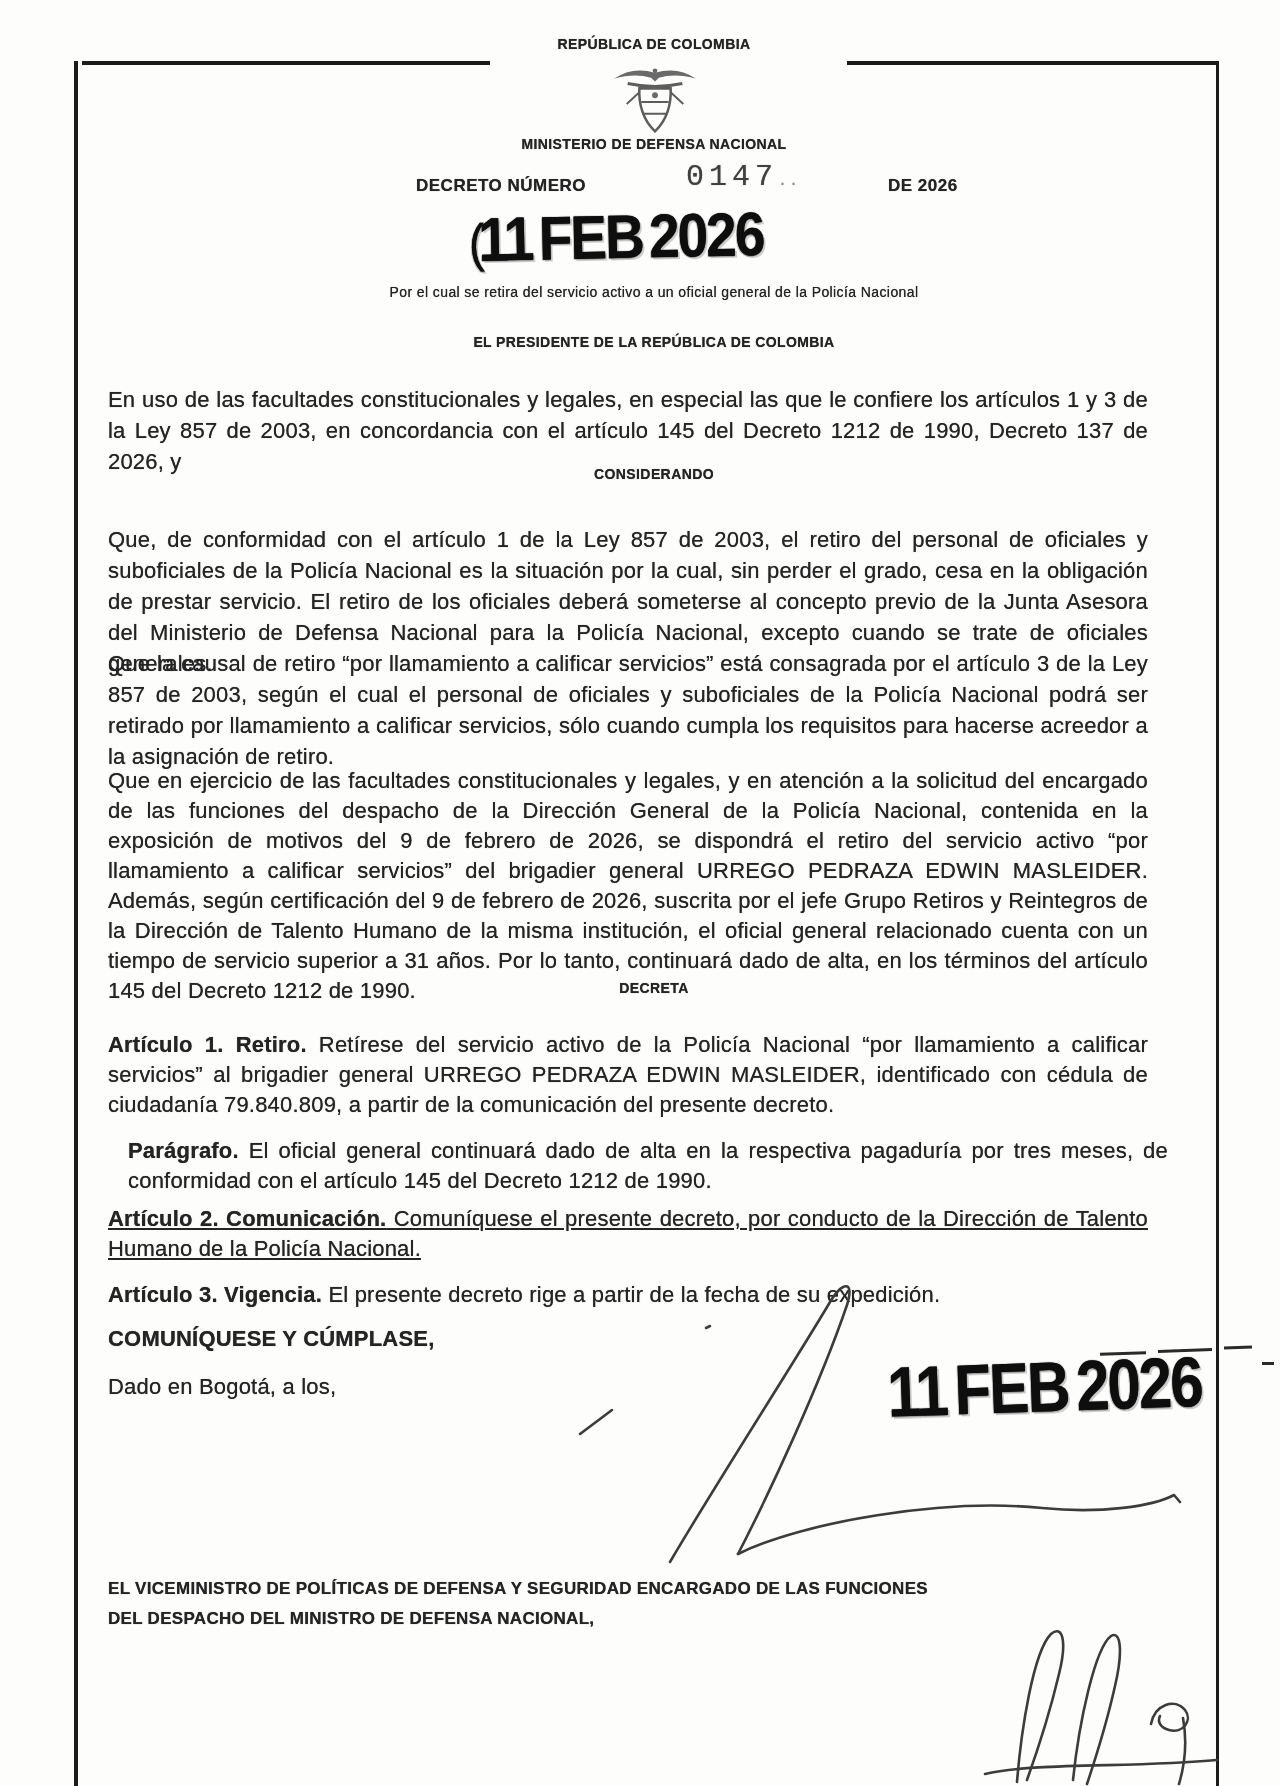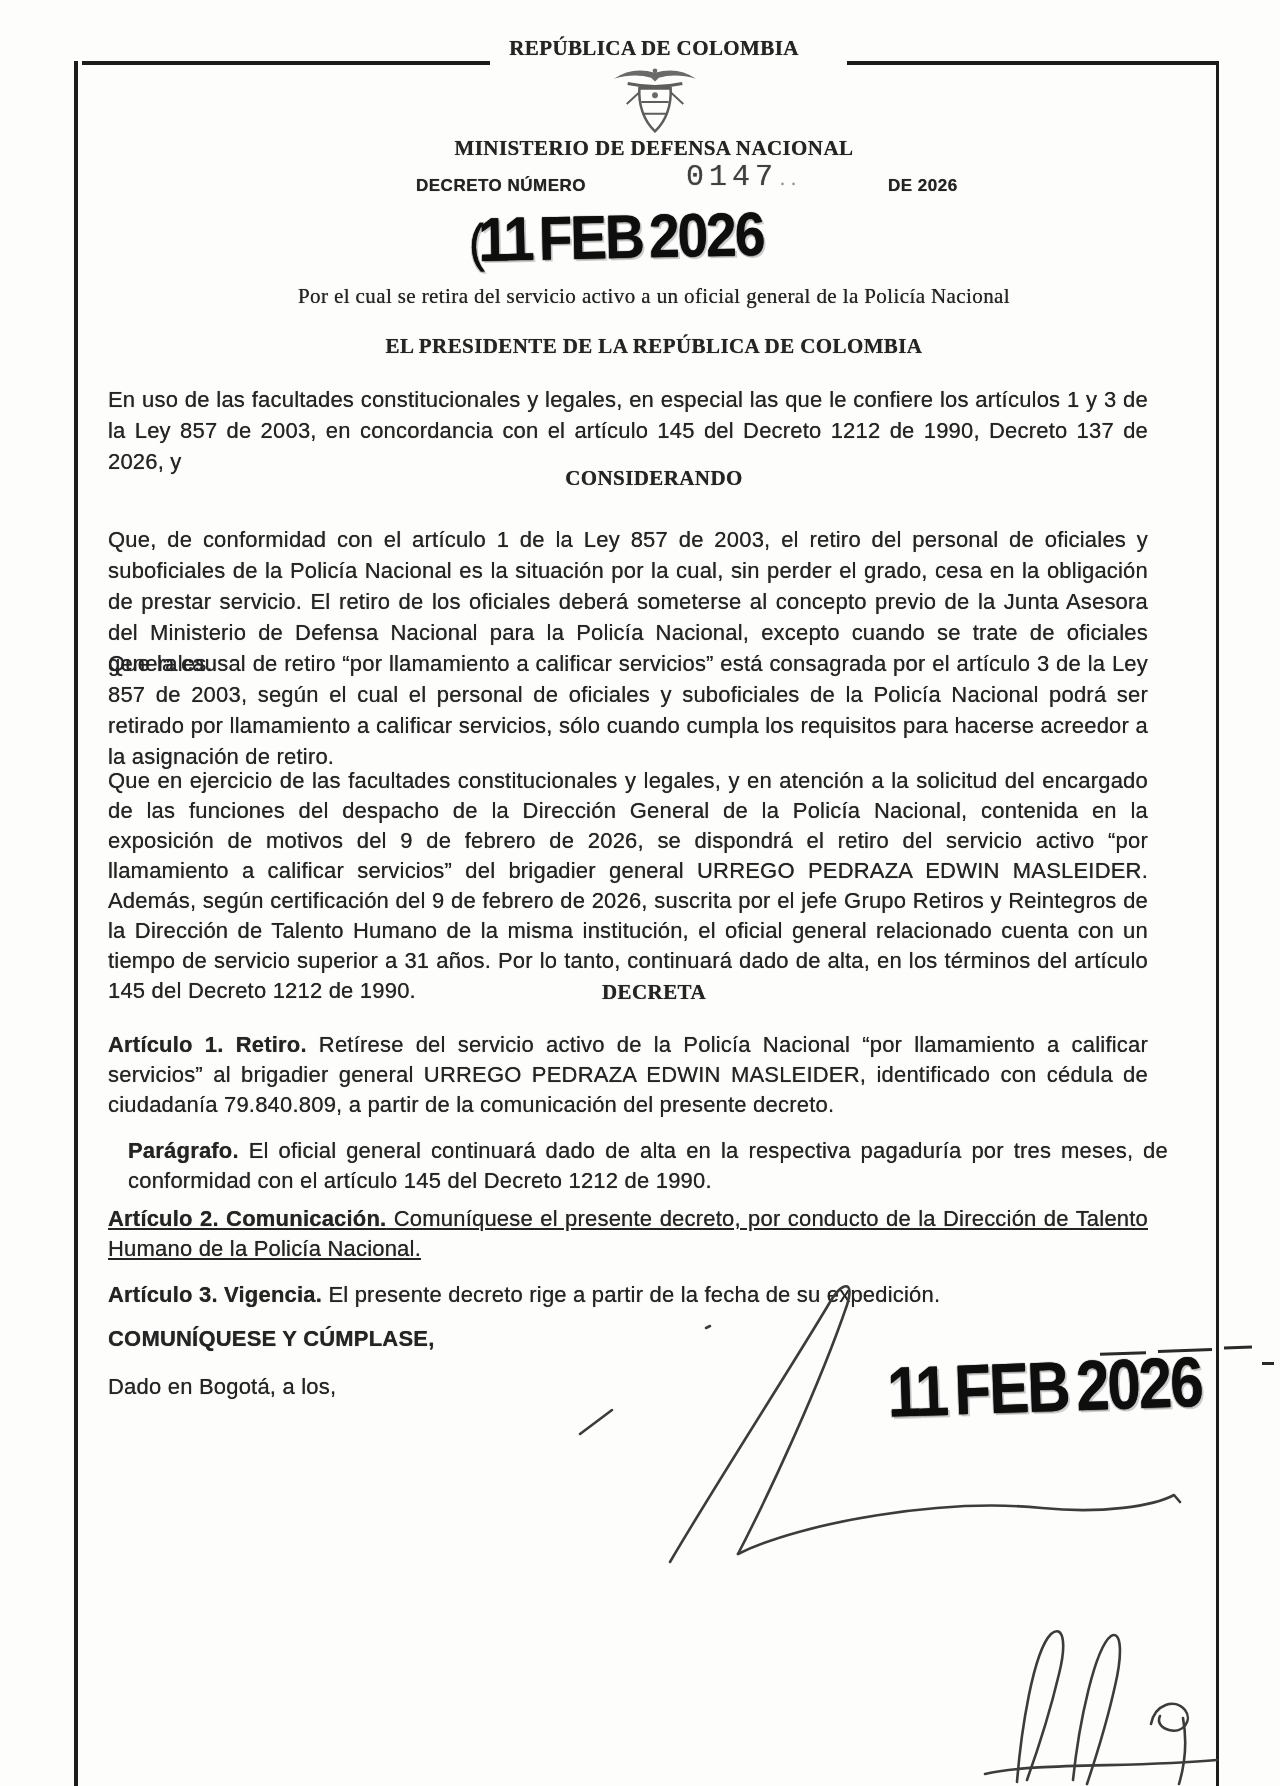--- a/index.html
+++ b/index.html
@@ -11,21 +11,21 @@
     font-family:"Liberation Sans",sans-serif;
     color:#242424;
   }
   .txt{ text-shadow:0 0 .7px rgba(40,40,40,.85); }
   
   .vline{position:absolute;background:#1c1c1c;}
   .hline{position:absolute;background:#1c1c1c;}
   
   .center-col{position:absolute;left:108px;width:1092px;text-align:center;}
   .b{font-weight:700;}
-  .h17{font-size:21px;letter-spacing:.4px;font-family:Liberation Serif, serif;}
+  .h17{font-size:14px;letter-spacing:.4px;}
   
   .para{
     position:absolute;left:108px;width:1040px;
     text-align:justify;font-size:22px;line-height:30px;
     letter-spacing:.2px;
   }
   .lh31{line-height:31px;}
   .decree-row{position:absolute;top:172px;left:0;width:1280px;height:40px;margin-left:48px;}
   .decree-label{position:absolute;left:368px;top:4px;font-size:17px;font-weight:700;letter-spacing:.5px;}
   .decree-number{
@@ -118,20 +118,24 @@
     <path d="M60 172 L 92 148"></path>
     <path d="M186 66 L 190 64"></path>
   </svg>
 
   <div class="scratch" style="left:1100px;top:1352px;width:46px;transform:rotate(-2deg);"></div>
   <div class="scratch" style="left:1158px;top:1349px;width:54px;transform:rotate(-2deg);"></div>
   <div class="scratch" style="left:1224px;top:1346px;width:28px;transform:rotate(-2deg);"></div>
   <div class="scratch" style="left:1262px;top:1362px;width:12px;"></div>
   <div class="stamp stamp2"><span>11 FEB 2026</span></div>
 
+  <div class="signer-title txt">
+    <div>EL VICEMINISTRO DE POLÍTICAS DE DEFENSA Y SEGURIDAD ENCARGADO DE LAS FUNCIONES</div>
+    <div>DEL DESPACHO DEL MINISTRO DE DEFENSA NACIONAL,</div>
+  </div>
 
   <svg class="sig" style="left:955px;top:1612px;" width="290" height="174" viewBox="0 0 290 174">
     <path d="M62 170 C 66 120, 78 40, 96 22 C 108 12, 112 30, 104 62 C 96 96, 82 140, 72 168"></path>
     <path d="M118 168 C 124 110, 140 36, 156 24 C 166 18, 168 40, 160 74 C 152 110, 140 148, 132 172"></path>
     <path d="M196 112 C 200 92, 220 86, 230 98 C 238 108, 228 122, 214 118 C 206 116, 202 110, 205 104"></path>
     <path d="M228 106 C 232 128, 230 152, 224 172"></path>
     <path d="M30 162 C 80 150, 180 156, 262 148"></path>
   </svg>
 
   <div class="signer-name txt"><span>JAVIER ANDRÉS BAQUERO MALDONADO</span></div>

